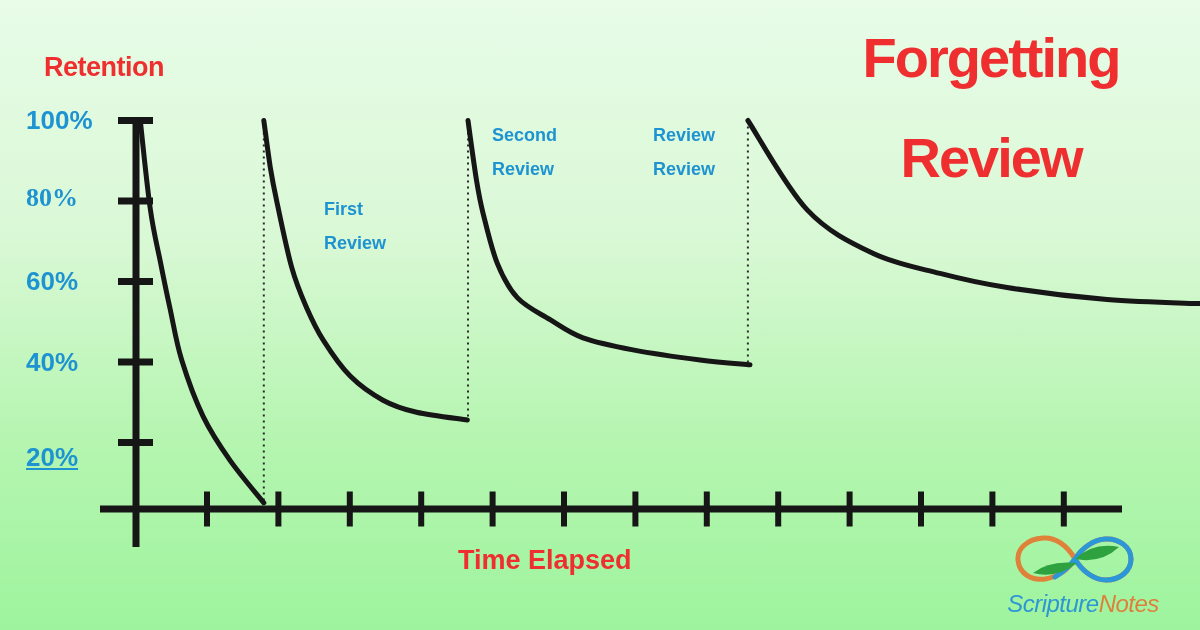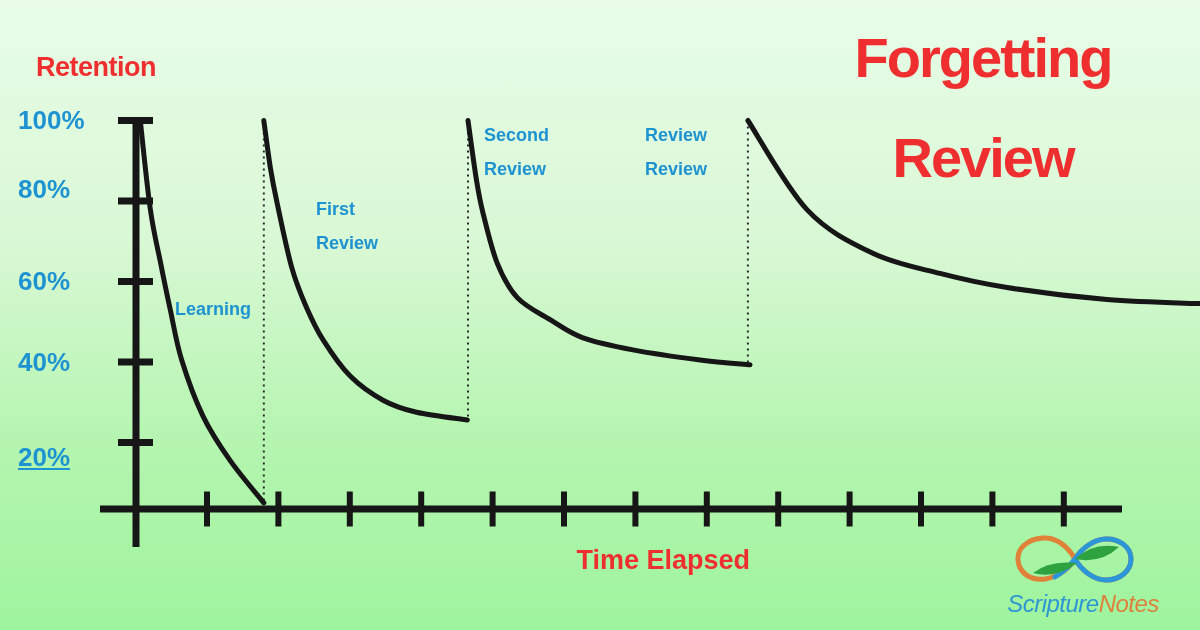--- a/index.html
+++ b/index.html
@@ -5,32 +5,32 @@
   html,body{margin:0;padding:0;}
   #canvas{
     position:relative;
     width:1200px;height:630px;
     overflow:hidden;
     background:linear-gradient(180deg,#e8fce8 0%,#d9f8d5 38%,#b5f5b0 70%,#9ef49e 100%);
     font-family:"Liberation Sans","DejaVu Sans",sans-serif;
   }
   #chart-svg,#logo-svg{position:absolute;display:block;}
   #chart-svg{left:0;top:0;}
-  .lbl{position:absolute;font-weight:bold;}
+  .lbl{position:absolute;font-weight:bold;margin-left:8px;}
   .red{color:#ef2f2f;}
   .blue{color:#1e93d1;}
   #retention-label{left:36px;top:52px;font-size:27px;letter-spacing:-0.5px;}
   .ytick{left:18px;width:90px;font-size:26px;line-height:27px;}
-  #yt0{top:107px;} #yt1{top:176px;} #yt2{top:268px;} #yt3{top:349px;} #yt4{top:444px;text-decoration:underline;}
+  #yt0{top:107px;} #yt1{top:184px;font-family:Liberation Serif, serif;} #yt2{top:268px;} #yt3{top:349px;} #yt4{top:444px;text-decoration:underline;}
   .stage{font-size:18px;line-height:34px;}
   #stage0{left:175px;top:292px;}
   #stage1{left:316px;top:192px;}
   #stage2{left:484px;top:118px;}
   #stage3{left:645px;top:118px;}
-  #time-label{left:450px;top:545px;width:300px;text-align:right;font-size:27px;}
+  #time-label{left:450px;top:545px;width:300px;text-align:left;font-size:27px;}
   #main-title{left:770px;top:8px;width:426px;text-align:center;font-size:56px;line-height:100px;letter-spacing:-2px;font-weight:bold;}
   #logo-svg{left:1005px;top:523px;}
   #logo-text{position:absolute;left:985px;top:590px;width:196px;text-align:center;font-size:24px;font-weight:500;letter-spacing:-0.5px;font-style:italic;}
   #logo-text .w1{color:#2e97d3;}
   #logo-text .w2{color:#de7f3c;}
 </style>
 </head>
 <body>
 
 <div id="canvas">
@@ -72,21 +72,20 @@
     <div>Review</div>
   </div>
 
   <div class="lbl blue ytick" id="yt0">100%</div>
   <div class="lbl blue ytick" id="yt1">80%</div>
   <div class="lbl blue ytick" id="yt2">60%</div>
   <div class="lbl blue ytick" id="yt3">40%</div>
   <div class="lbl blue ytick" id="yt4">20%</div>
 
   <div class="lbl blue stage" id="stage0">
-    <div>Learning</div>
   </div>
   <div class="lbl blue stage" id="stage1">
     <div>First</div>
     <div>Review</div>
   </div>
   <div class="lbl blue stage" id="stage2">
     <div>Second</div>
     <div>Review</div>
   </div>
   <div class="lbl blue stage" id="stage3">

